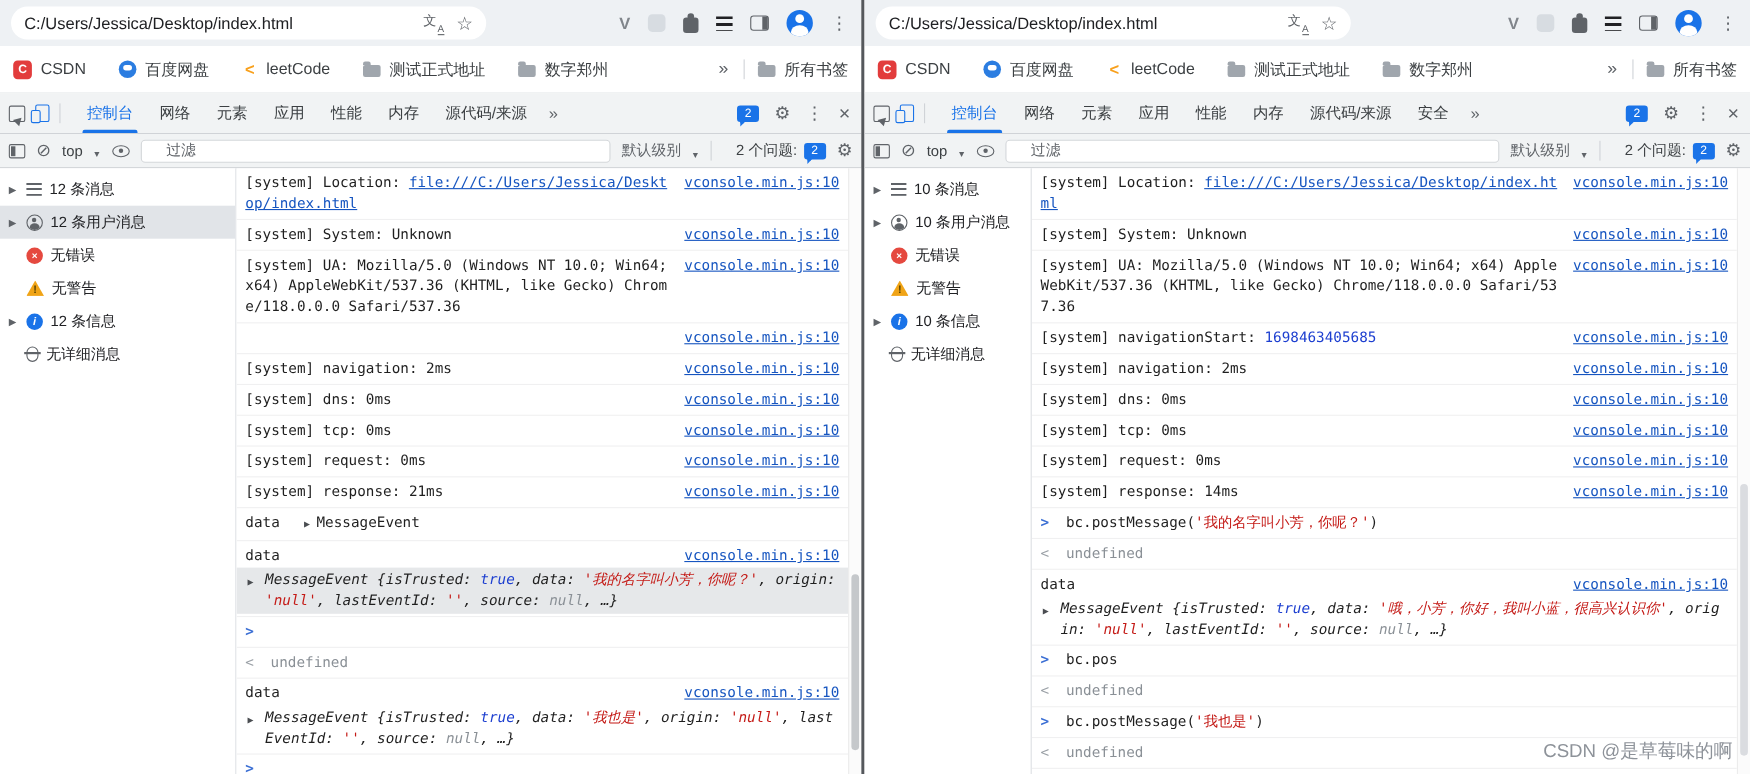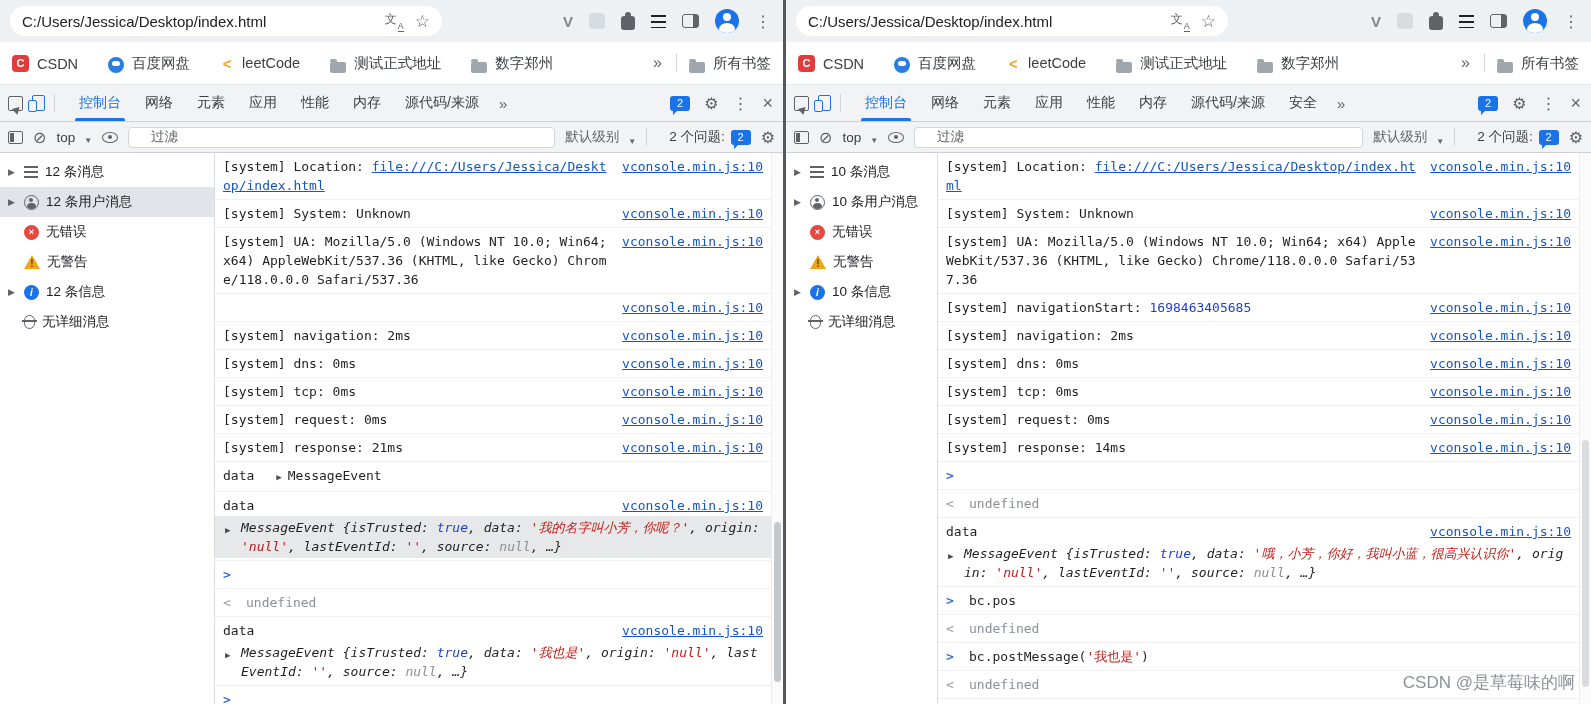--- a/index.html
+++ b/index.html
@@ -27,21 +27,21 @@
   .ic-puzzle{width:14px;height:14px;background:#5f6368;border-radius:3px;position:relative;margin-top:3px}
   .ic-puzzle::before{content:"";position:absolute;top:-4px;left:4px;width:6px;height:6px;background:#5f6368;border-radius:50%}
   .ic-userscript{width:15px;height:13px;background:repeating-linear-gradient(#202124 0 2.5px,transparent 2.5px 6px)}
   .ic-sidepanel{width:17px;height:14px;border:1.5px solid #5f6368;border-radius:3px;position:relative}
   .ic-sidepanel::before{content:"";position:absolute;top:0;right:0;bottom:0;width:5px;background:#5f6368}
   .ic-avatar{width:24px;height:24px;border-radius:50%;background:#1a73e8;position:relative;overflow:hidden}
   .ic-avatar::before{content:"";position:absolute;top:4px;left:8px;width:8px;height:8px;border-radius:50%;background:#fff}
   .ic-avatar::after{content:"";position:absolute;top:14px;left:4px;width:16px;height:12px;border-radius:50%;background:#fff}
 
   .bm-row{height:43px;flex:none;background:#fff;display:flex;align-items:center;padding:0 12px;font-size:14.5px;color:#3c4043;border-bottom:1px solid #e6e9ec}
-  .bm-item{display:flex;align-items:flex-end;gap:8px;margin-right:30px;white-space:nowrap}
+  .bm-item{display:flex;align-items:center;gap:8px;margin-right:30px;white-space:nowrap}
   .bm-item:last-child{margin-right:0}
   .bm-more{margin-left:auto;font-size:16px;color:#5f6368;margin-right:14px}
   .vsep{width:1px;height:18px;background:#d0d3d7;margin-right:12px;flex:none}
   .ic-csdn{width:17px;height:17px;border-radius:4px;background:#e23c3c;color:#fff;font-size:11px;font-weight:bold}
   .ic-csdn::before{content:"C"}
   .ic-baidu{width:16px;height:16px;border-radius:50%;background:#2b7de1;position:relative}
   .ic-baidu::before{content:"";position:absolute;top:4px;left:4px;width:8px;height:5px;background:#fff;border-radius:3px}
   .ic-leetcode{width:14px;height:16px;color:#f8a01c;font-weight:bold;font-size:15px}
   .ic-leetcode::before{content:"<"}
   .ic-folder{width:16px;height:11px;background:#a0a6ad;border-radius:2px;position:relative;margin-top:3px}
@@ -470,20 +470,21 @@
           <div class="crow sys">
             <div class="msg"><span class="pt">[system] request: 0ms</span></div>
             <a class="src">vconsole.min.js:10</a>
           </div>
           <div class="crow sys">
             <div class="msg"><span class="pt">[system] response: 14ms</span></div>
             <a class="src">vconsole.min.js:10</a>
           </div>
           <div class="crow cmd">
             <span class="chev">&gt;</span>
+            <div class="msg"><span class="pt">bc.postMessage(</span><span class="pt pt-s">'我的名字叫小芳，你呢？'</span><span class="pt">)</span></div>
           </div>
           <div class="crow res">
             <span class="chev">&lt;</span>
             <div class="msg"><span class="pt pt-u">undefined</span></div>
           </div>
           <div class="crow obj">
             <div class="ohead">
               <span class="olabel">data</span>
               <a class="src">vconsole.min.js:10</a>
             </div>

